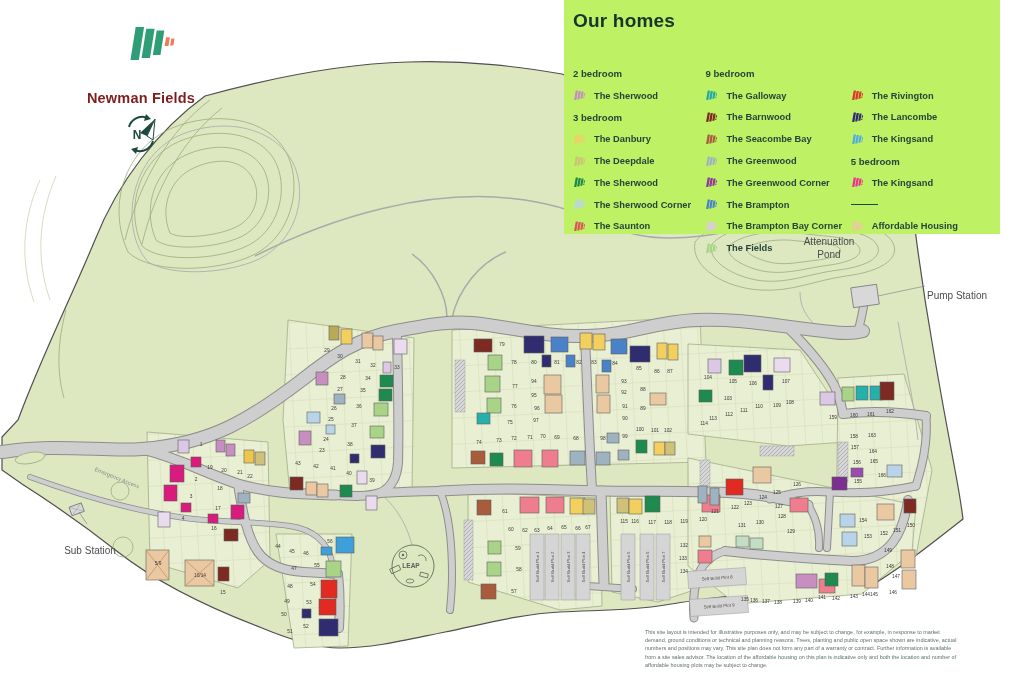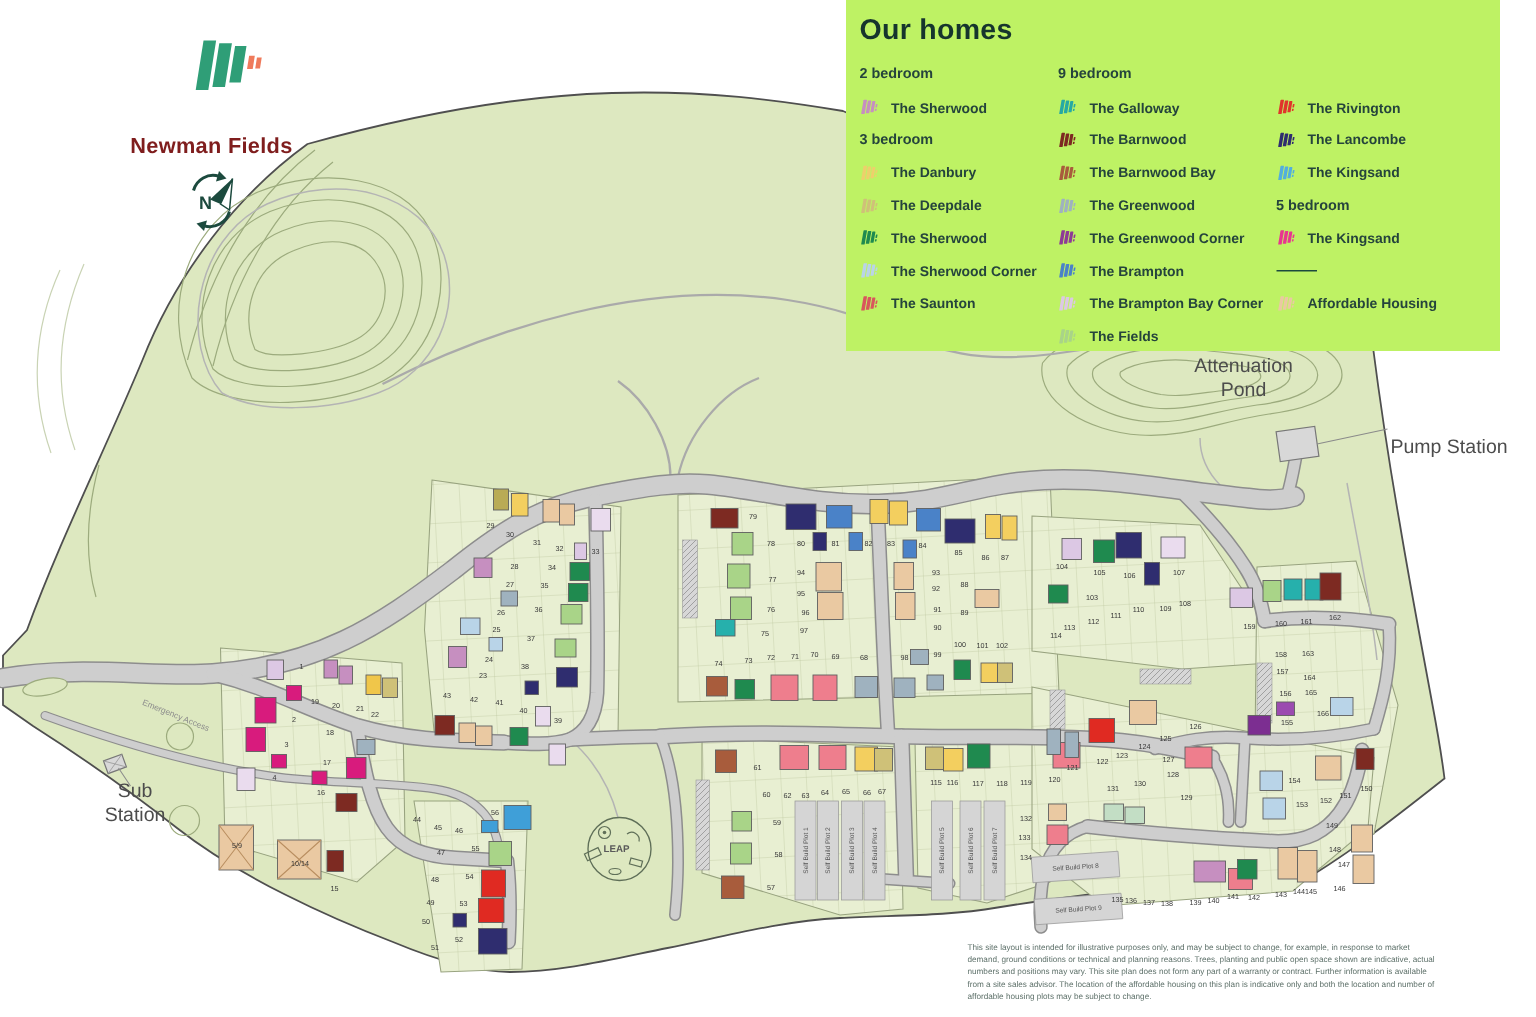--- a/index.html
+++ b/index.html
@@ -3,39 +3,39 @@
 <meta charset="utf-8">
 <style>
   html,body{margin:0;padding:0;background:#fff;font-family:"Liberation Sans",sans-serif;}
   .stage{position:relative;width:1024px;height:678px;overflow:hidden;background:#fff;}
   #map{position:absolute;left:0;top:0;z-index:1;}
   
   .legend{position:absolute;left:564px;top:0;width:436px;height:234px;background:#bef264;
           padding:10px 0 0 9px;box-sizing:border-box;z-index:3;}
   .lg-title{font-size:19px;font-weight:bold;color:#16352d;letter-spacing:.2px;margin:0 0 7px 0;}
   .lg-cols{display:flex;}
-  .lg-col{width:133px;}
+  .lg-col{width:133px;margin-top:24px;}
   .lg-col:nth-child(2){width:146px;}
   .lg-col:nth-child(3){width:150px;}
   .lg-row{height:21.8px;display:flex;align-items:center;gap:7px;}
   .lg-head{font-weight:bold;font-size:9.6px;color:#25443c;}
   .lg-ic{width:14px;height:13px;flex:0 0 14px;display:inline-block;}
   .lg-ic svg{width:14px;height:13px;display:block;}
   .lg-lab{font-weight:bold;font-size:9.3px;color:#25443c;white-space:nowrap;}
   .lg-rule{width:27px;border-top:1.6px solid #1c4a3e;display:inline-block;}
   
   .brand{position:absolute;left:75px;top:90px;width:132px;text-align:center;font-weight:bold;
          font-size:14.5px;color:#007a60;z-index:2;letter-spacing:.2px;}
   .logo{position:absolute;left:126px;top:20px;z-index:2;}
   .compass{position:absolute;left:120px;top:112px;z-index:2;}
   
-  .mlabel{position:absolute;z-index:2;color:#4c4c4c;font-size:13px;line-height:1.25;}
+  .mlabel{position:absolute;z-index:2;color:#4c4c4c;font-size:10px;line-height:1.25;}
   #lbl-pond{left:793px;top:236px;width:72px;text-align:center;}
   #lbl-pump{left:927px;top:290px;}
-  #lbl-sub{left:58px;top:519px;width:64px;text-align:center;}
+  #lbl-sub{left:58px;top:545px;width:64px;text-align:center;}
   #lbl-ea{left:96px;top:466px;font-size:5.6px;color:#8b8b8b;transform:rotate(22deg);transform-origin:left top;}
   .disclaimer{position:absolute;left:645px;top:628px;width:316px;font-size:5.45px;line-height:1.5;
               color:#5e716a;z-index:2;}
   
   svg text{font-family:"Liberation Sans",sans-serif;}
   .plotnum{font-size:4.8px;fill:#3a3a3a;text-anchor:middle;}
   .sbtext{font-size:4.4px;fill:#555;text-anchor:middle;}
   .leaptext{font-size:6.5px;fill:#5a5a5a;font-weight:bold;text-anchor:middle;}
   .rc{fill:none;stroke:#8d8d8d;stroke-linecap:round;stroke-linejoin:round;}
   .rf{fill:none;stroke:#cecece;stroke-linecap:round;stroke-linejoin:round;}
@@ -612,21 +612,21 @@
               </svg>
             </span>
             <span class="lg-lab">The Barnwood</span>
           </div>
           <div class="lg-row">
             <span class="lg-ic" style="color: rgb(168, 92, 60);">
               <svg viewBox="0 0 15 14">
                 <use href="#glyph-home" fill="currentColor"></use>
               </svg>
             </span>
-            <span class="lg-lab">The Barnwood Bay</span>
+            <span class="lg-lab">The Seacombe Bay</span>
           </div>
           <div class="lg-row">
             <span class="lg-ic" style="color: rgb(159, 178, 191);">
               <svg viewBox="0 0 15 14">
                 <use href="#glyph-home" fill="currentColor"></use>
               </svg>
             </span>
             <span class="lg-lab">The Greenwood</span>
           </div>
           <div class="lg-row">

